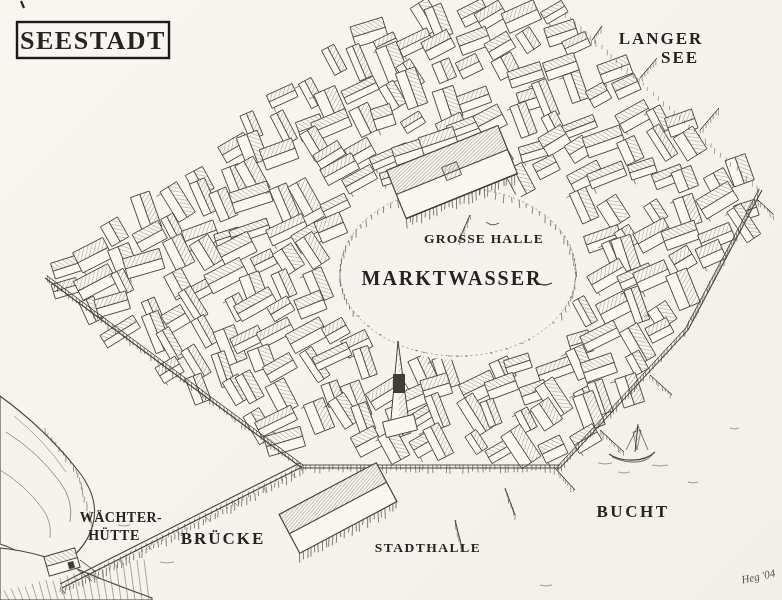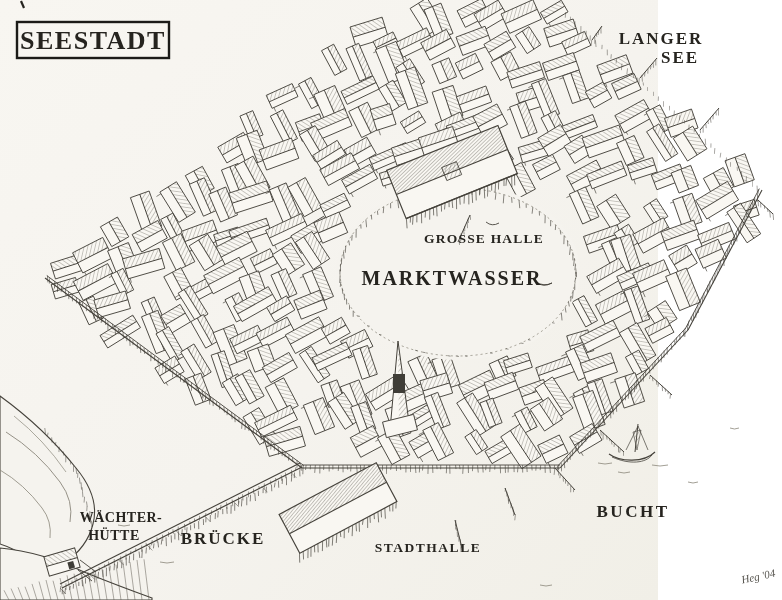--- a/index.html
+++ b/index.html
@@ -1,18 +1,18 @@
 <!DOCTYPE html>
 <html><head>
 <meta charset="utf-8">
 <style>
   html,body{margin:0;padding:0;}
   body{width:782px;height:600px;overflow:hidden;
        font-family:"Liberation Serif","DejaVu Serif",serif;}
-  .page{position:relative;width:658px;height:600px;
+  .page{position:relative;width:782px;height:600px;
         background:linear-gradient(135deg,#f8f6f1 0%,#f5f3ee 55%,#f1efe7 100%);}
   svg{position:absolute;left:0;top:0;}
   text{font-family:"Liberation Serif","DejaVu Serif",serif;font-weight:700;fill:#26241f;}
   .sig{font-weight:400;font-style:italic;fill:#56544e;}
 </style>
 </head>
 <body>
 
 <div class="page">
 <svg id="map-svg" width="782" height="600" viewBox="0 0 782 600">

